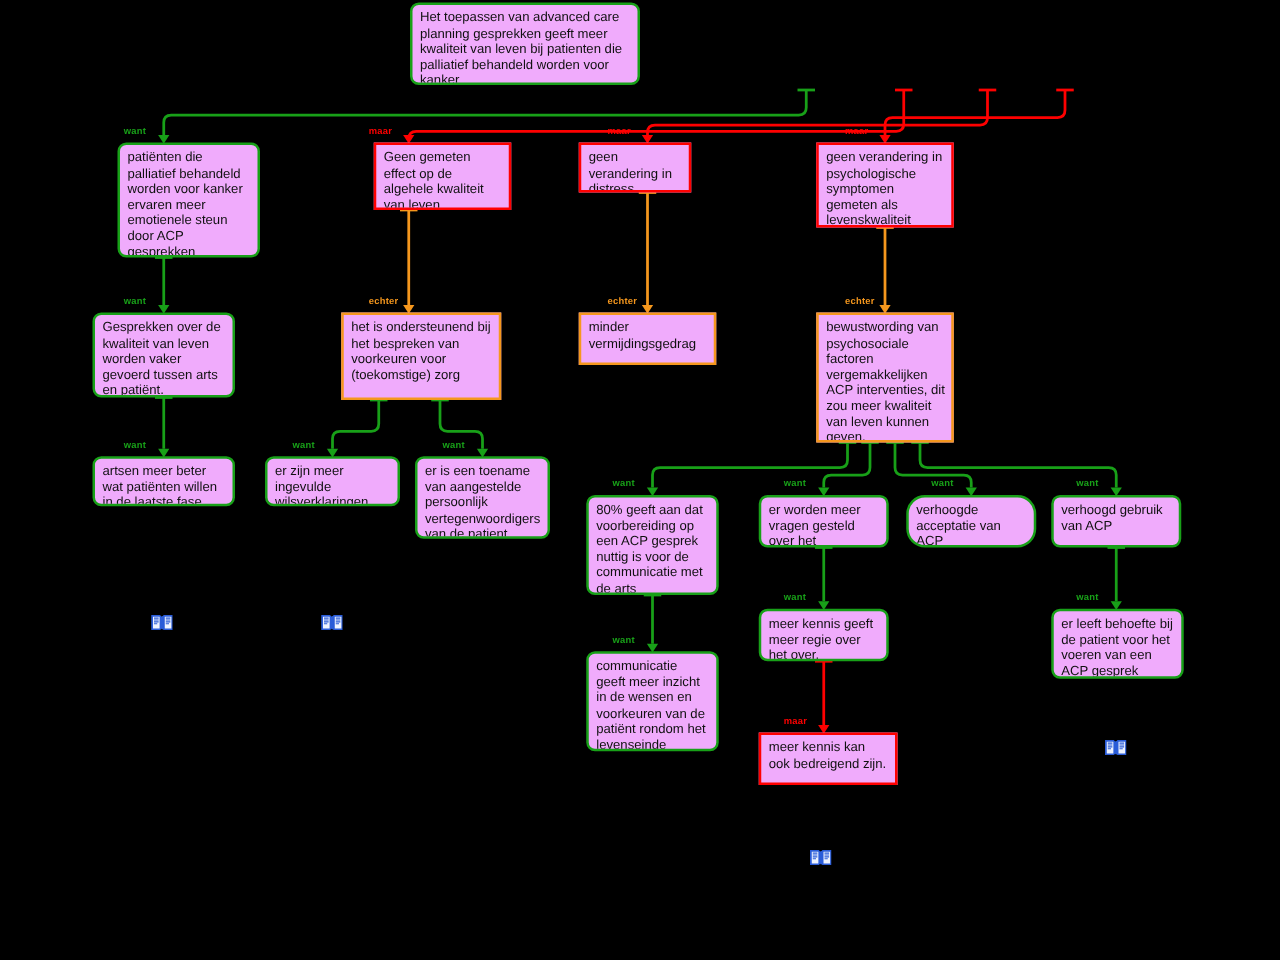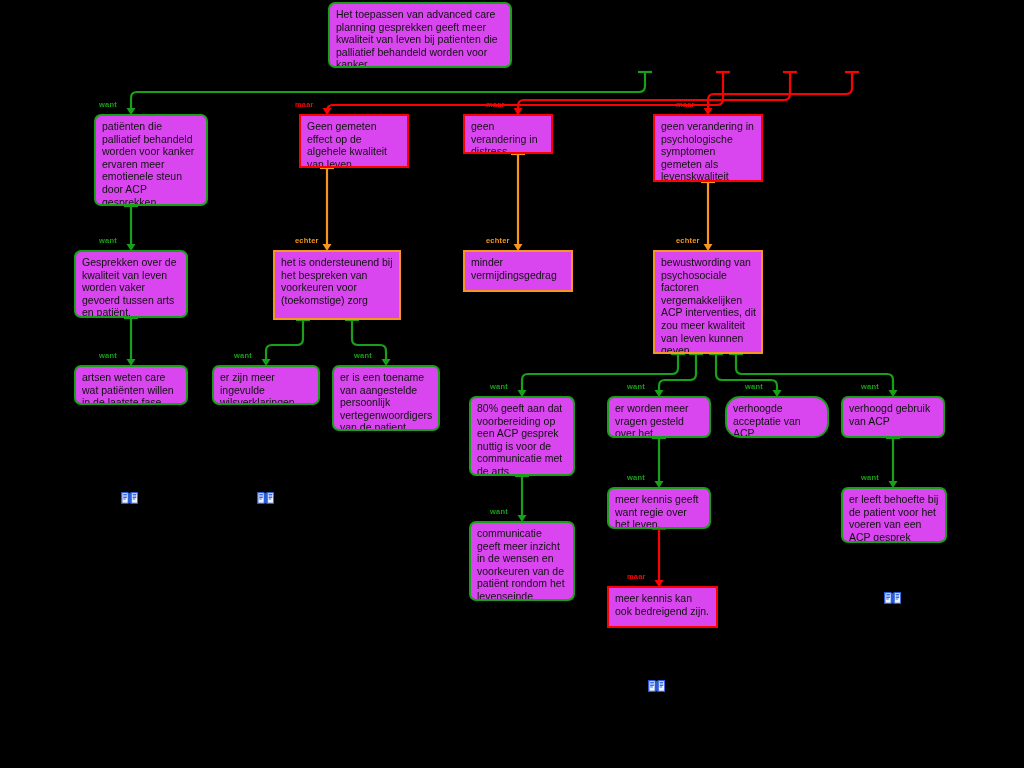--- a/index.html
+++ b/index.html
@@ -1,20 +1,20 @@
 <!DOCTYPE html>
 <html><head>
 <meta charset="utf-8">
 <style>
   html,body{margin:0;padding:0;background:#000;}
   body{width:1024px;height:768px;position:relative;overflow:hidden;
        font-family:"Liberation Sans","DejaVu Sans",sans-serif;}
   #canvas{position:absolute;left:0;top:0;width:1024px;height:768px;}
   svg.edges{position:absolute;left:0;top:0;width:1024px;height:768px;pointer-events:none;}
-  .node{position:absolute;box-sizing:border-box;background:#d946ef;
+  .node{position:absolute;box-sizing:border-box;background:#f0abfc;
         font-size:10.5px;line-height:12.6px;color:#111;
         padding:4px 5px 4px 6px;overflow:hidden;}
   .node.green{border:2px solid #18a018;border-radius:7px;}
   .node.red{border:2px solid #ff0000;border-radius:0px;}
   .node.orange{border:2px solid #f5971d;border-radius:0px;}
   .elabel{position:absolute;font-size:7.5px;font-weight:bold;letter-spacing:.2px;
           white-space:nowrap;}
   .elabel.green{color:#18a018;}
   .elabel.red{color:#ff0000;}
   .elabel.orange{color:#f5971d;}
@@ -86,29 +86,29 @@
   <div id="nodelayer">
       <div class="node green" style="left: 328px; top: 2px; width: 184px; height: 66px;"><span>Het toepassen van advanced care planning gesprekken geeft meer kwaliteit van leven bij patienten die palliatief behandeld worden voor kanker</span></div>
       <div class="node green" style="left: 74px; top: 114px; width: 114px; height: 92px; margin-left: 20px;"><span>patiënten die palliatief behandeld worden voor kanker ervaren meer emotienele steun door ACP gesprekken</span></div>
       <div class="node red" style="left: 272px; top: 114px; width: 110px; height: 54px; margin-left: 27px;"><span>Geen gemeten effect op de algehele kwaliteit van leven</span></div>
       <div class="node red" style="left: 463px; top: 114px; width: 90px; height: 40px;"><span>geen verandering in distress</span></div>
       <div class="node red" style="left: 653px; top: 114px; width: 110px; height: 68px;"><span>geen verandering in psychologische symptomen gemeten als levenskwaliteit</span></div>
       <div class="node green" style="left: 74px; top: 250px; width: 114px; height: 68px;"><span>Gesprekken over de kwaliteit van leven worden vaker gevoerd tussen arts en patiënt.</span></div>
       <div class="node orange" style="left: 273px; top: 250px; width: 128px; height: 70px;"><span>het is ondersteunend bij het bespreken van voorkeuren voor (toekomstige) zorg</span></div>
       <div class="node orange" style="left: 463px; top: 250px; width: 110px; height: 42px;"><span>minder vermijdingsgedrag</span></div>
       <div class="node orange" style="left: 653px; top: 250px; width: 110px; height: 104px;"><span>bewustwording  van psychosociale factoren vergemakkelijken ACP interventies, dit zou meer kwaliteit van leven kunnen geven.</span></div>
-      <div class="node green" style="left: 74px; top: 365px; width: 114px; height: 40px;"><span>artsen weten care wat patiënten willen in de laatste fase</span></div>
+      <div class="node green" style="left: 74px; top: 365px; width: 114px; height: 40px;"><span>artsen meer beter wat patiënten willen in de laatste fase</span></div>
       <div class="node green" style="left: 212px; top: 365px; width: 108px; height: 40px;"><span>er zijn meer ingevulde wilsverklaringen</span></div>
       <div class="node green" style="left: 332px; top: 365px; width: 108px; height: 66px;"><span>er is een toename van aangestelde persoonlijk vertegenwoordigers van de patient</span></div>
       <div class="node green" style="left: 469px; top: 396px; width: 106px; height: 80px;"><span>80% geeft aan dat voorbereiding op een ACP gesprek nuttig is voor de communicatie met de arts</span></div>
       <div class="node green" style="left: 607px; top: 396px; width: 104px; height: 42px;"><span>er worden meer vragen gesteld over het levenseinde</span></div>
       <div class="node green" style="left: 725px; top: 396px; width: 104px; height: 42px; border-radius: 15px;"><span>verhoogde acceptatie van ACP</span></div>
       <div class="node green" style="left: 841px; top: 396px; width: 104px; height: 42px;"><span>verhoogd gebruik van ACP</span></div>
       <div class="node green" style="left: 469px; top: 521px; width: 106px; height: 80px;"><span>communicatie geeft meer inzicht in de wensen en voorkeuren van de patiënt rondom het levenseinde</span></div>
-      <div class="node green" style="left: 607px; top: 487px; width: 104px; height: 42px;"><span>meer kennis geeft want regie over het leven.</span></div>
+      <div class="node green" style="left: 607px; top: 487px; width: 104px; height: 42px;"><span>meer kennis geeft meer regie over het over.</span></div>
       <div class="node red" style="left: 607px; top: 586px; width: 111px; height: 42px;"><span>meer kennis kan ook bedreigend zijn.</span></div>
       <div class="node green" style="left: 841px; top: 487px; width: 106px; height: 56px;"><span>er leeft behoefte bij de patient voor het voeren van een ACP gesprek</span></div>
     </div>
   <div id="iconlayer">
       <div class="bookicon" style="left: 120px; top: 490px;"><svg viewBox="0 0 20 16" width="20" height="16">
           <path d="M1 2 h7 l1.5 1.5 L11 2 h7 v12 h-7 l-1.5 -1.3 L8 14 H1 Z" fill="#2a5cd8"></path>
           <path d="M2.4 3.3 h5.3 v9.4 h-5.3 Z M11.8 3.3 h5.3 v9.4 h-5.3 Z" fill="#eef3ff"></path>
           <path d="M3.2 4.5h3.7M3.2 6h3.7M3.2 7.5h3.7M3.2 9h2.6M12.6 4.5h3.7M12.6 6h3.7M12.6 7.5h3.7M12.6 9h2.6" stroke="#2a5cd8" stroke-width="0.9"></path>
           <path d="M9.2 2.9 h1.4 v10.4 h-1.4 Z" fill="#2a5cd8"></path>
         </svg></div>

